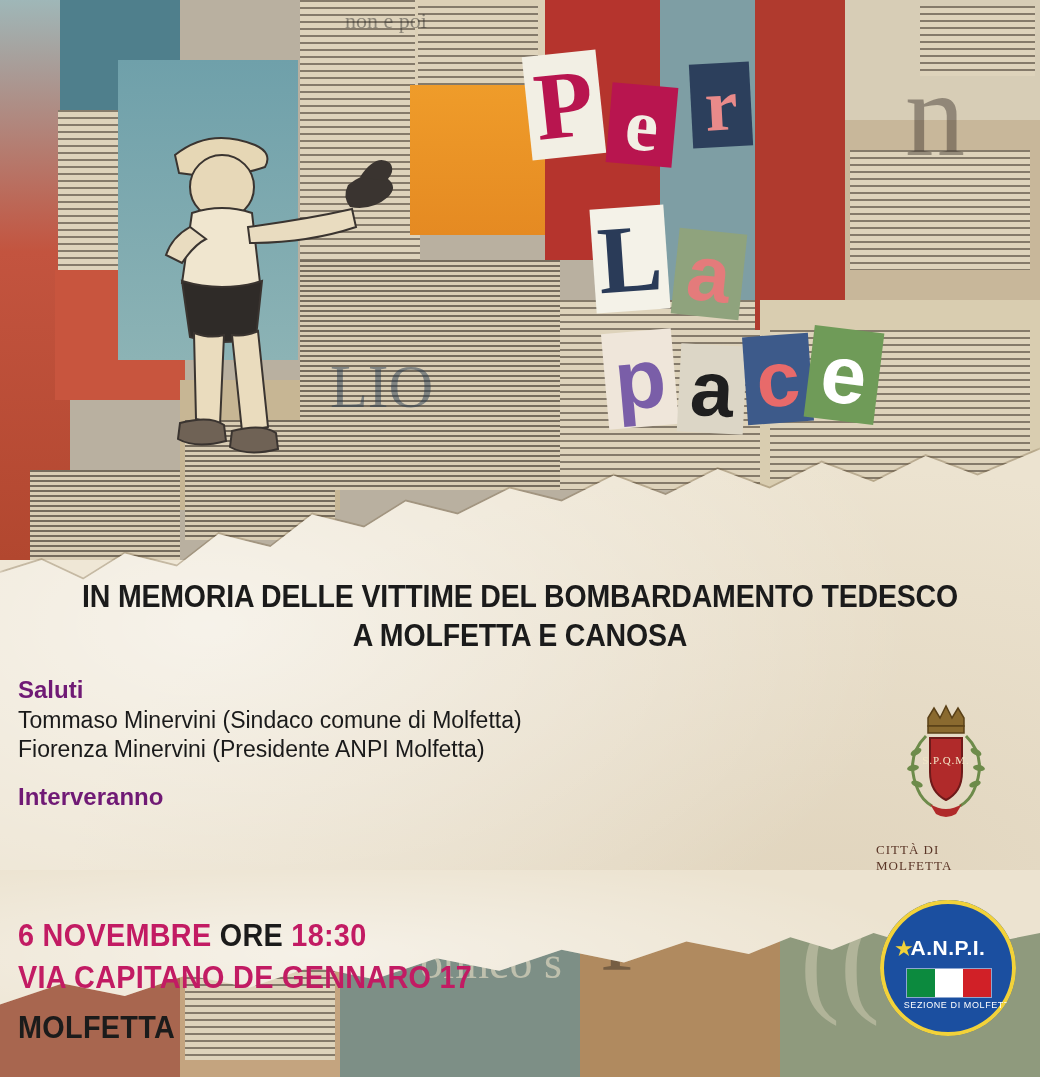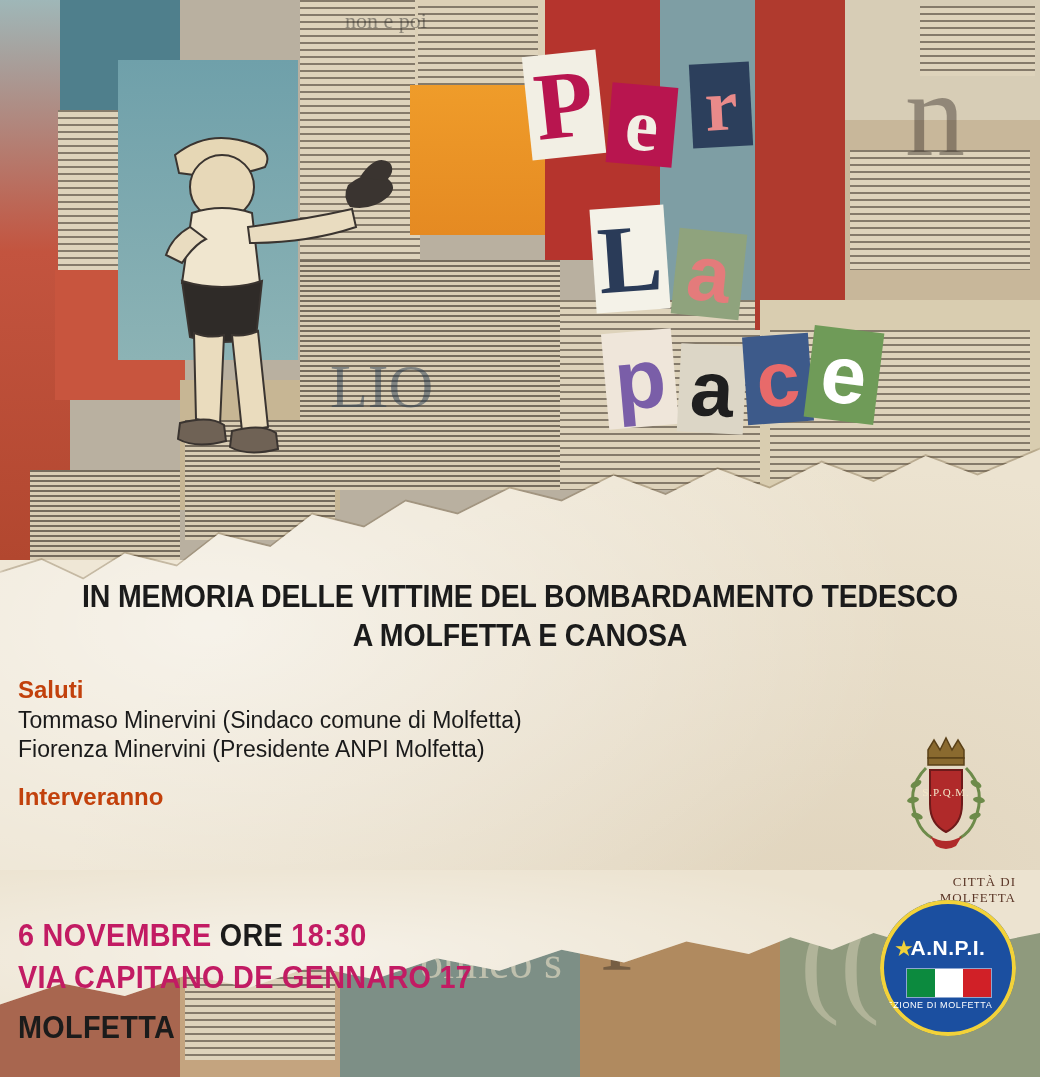--- a/index.html
+++ b/index.html
@@ -159,21 +159,21 @@
   .credits {
     position: absolute;
     left: 18px;
     top: 676px;
     width: 860px;
     color: #1b1b1b;
   }
   .sec-label {
     font-size: 24px;
     font-weight: 700;
-    color: #c2410c;
+    color: #701a75;
     margin-bottom: 2px;
   }
   .sec-label.second { margin-top: 18px; }
   .person {
     font-size: 23px;
     line-height: 1.28;
     color: #1a1a1a;
   }
 
   .when {
@@ -203,24 +203,24 @@
     letter-spacing: 0.3px;
     margin-top: 14px;
     color: #1b1b1b;
     white-space: nowrap;
   }
 
   
   .crest {
     position: absolute;
     left: 876px;
-    top: 732px;
+    top: 700px;
     width: 140px;
     height: 165px;
-    text-align: right;
+    text-align: left;
   }
   .crest-caption {
     font-family: "Liberation Serif", serif;
     font-size: 13px;
     letter-spacing: 1px;
     color: #5a3526;
     line-height: 1.2;
     margin-top: 10px;
   }
   .anpi {
@@ -258,21 +258,21 @@
     width: 84px;
     height: 28px;
     display: flex;
     border: 1px solid rgba(255,255,255,0.5);
   }
   .anpi-flag span { flex: 1; }
   .anpi-sub {
     position: absolute;
     left: 0; right: 0;
     top: 100px;
-    text-align: left;
+    text-align: right;
     color: #ffffff;
     font-size: 9px;
     letter-spacing: 0.6px;
   }
 </style>
 </head>
 <body>
 
 <div class="poster">
 

